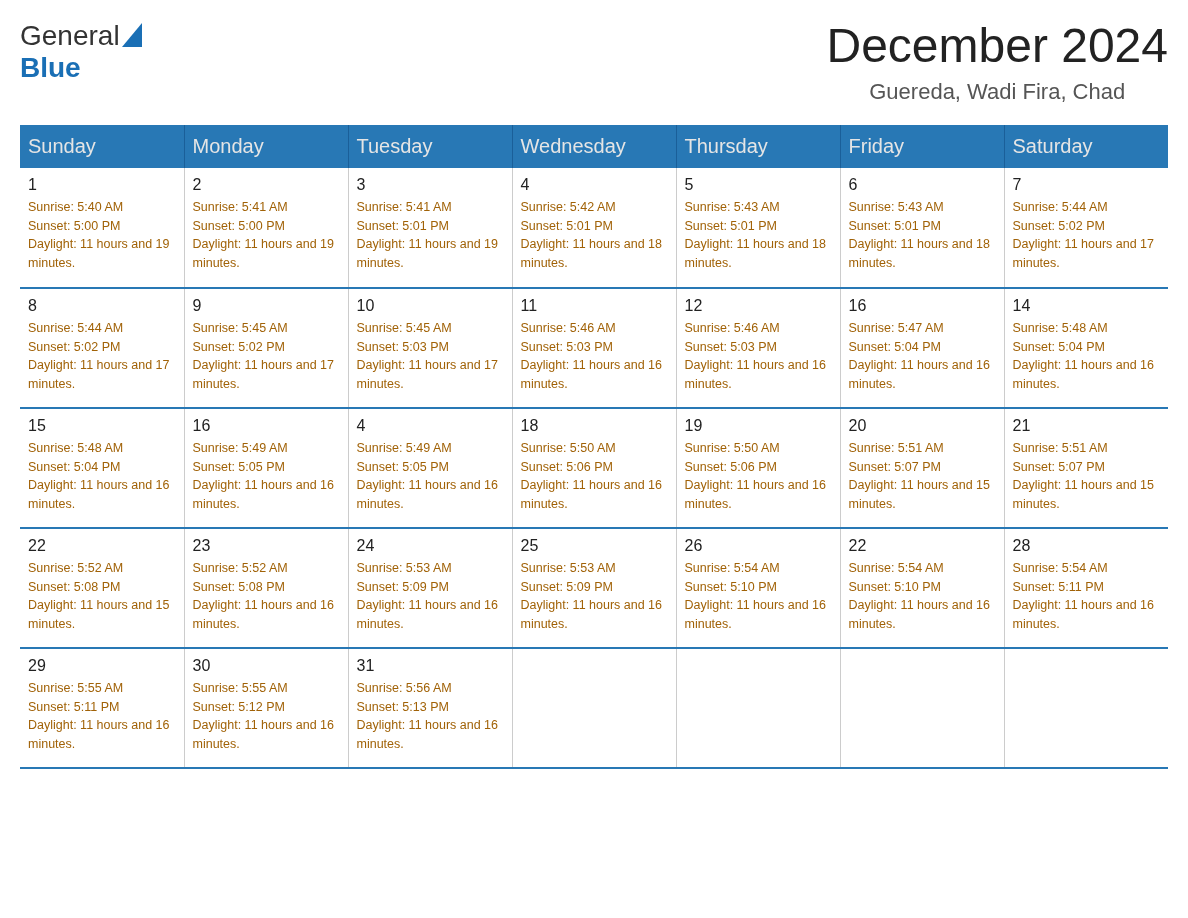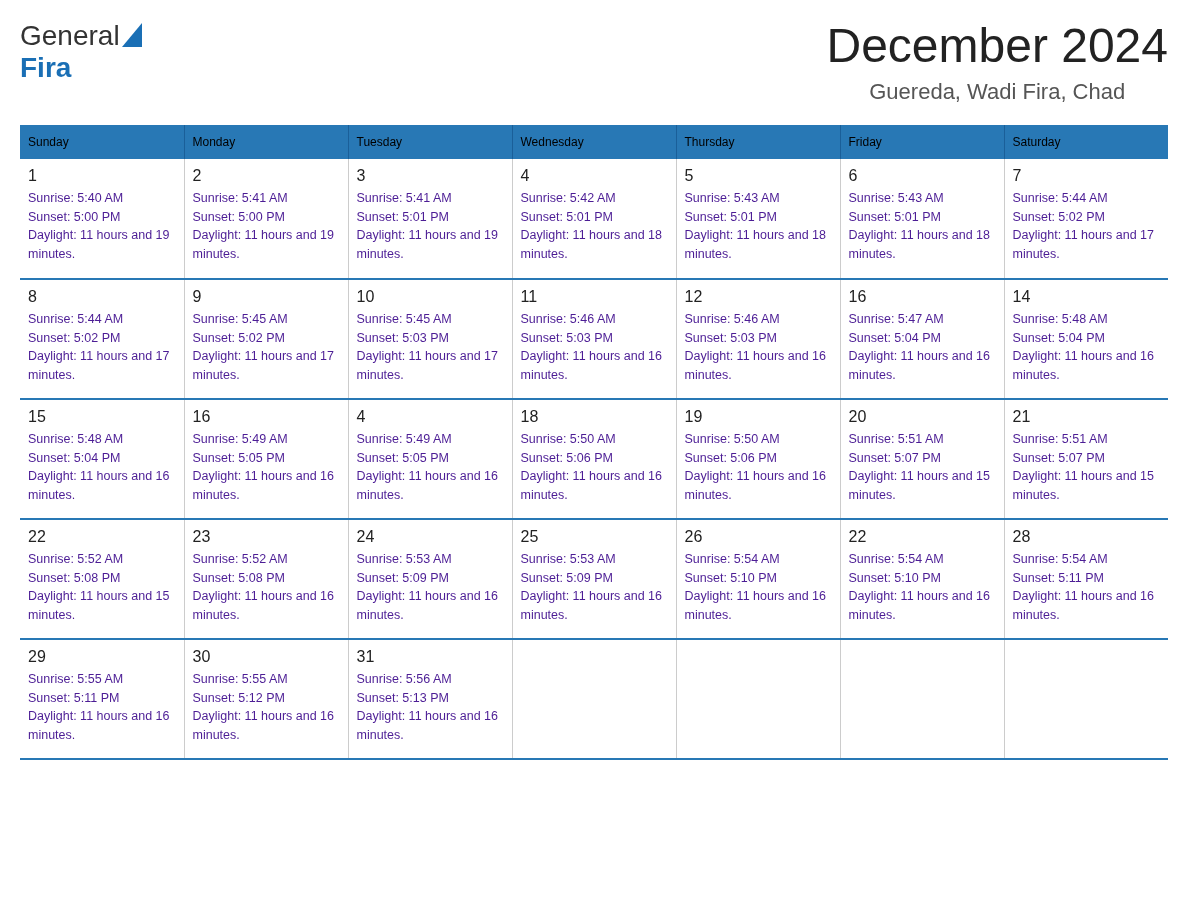--- a/index.html
+++ b/index.html
@@ -52,23 +52,23 @@
       color: #555;
       margin-top: 6px;
     }
     table {
       width: 100%;
       border-collapse: collapse;
       table-layout: fixed;
     }
     thead tr th {
       background-color: #2878b5;
-      color: #000000;
+      color: #e5e5e5;
       padding: 10px 8px;
-      font-size: 12px;
+      font-size: 20px;
       font-weight: normal;
       text-align: left;
       border-right: 1px solid #1a5f99;
     }
     thead tr th:last-child {
       border-right: none;
     }
     tbody tr td {
       vertical-align: top;
       padding: 8px 8px;
@@ -84,39 +84,39 @@
     .day-number {
       font-size: 16px;
       font-weight: normal;
       color: #222;
       display: block;
       margin-bottom: 4px;
     }
     .day-info {
       font-size: 12.5px;
       line-height: 1.5;
-      color: #4c1d95;
+      color: #a16207;
     }
     .empty-cell {
       background: #fff;
     }
   </style>
 </head>
 <body>
 
 <div class="header">
   <div class="logo">
     <div class="logo-wrapper">
       <div class="logo-top">
         <span class="logo-text-general">General</span>
         <svg width="20" height="24" viewBox="0 0 20 24" style="margin-left:2px;margin-top:-2px;">
           <polygon points="0,24 20,0 20,24" fill="#1a6fb5"></polygon>
         </svg>
       </div>
-      <span class="logo-text-blue">Fira</span>
+      <span class="logo-text-blue">Blue</span>
     </div>
   </div>
   <div class="title-section">
     <div class="month-title">December 2024</div>
     <div class="location-title">Guereda, Wadi Fira, Chad</div>
   </div>
 </div>
 
 <table>
   <thead>

